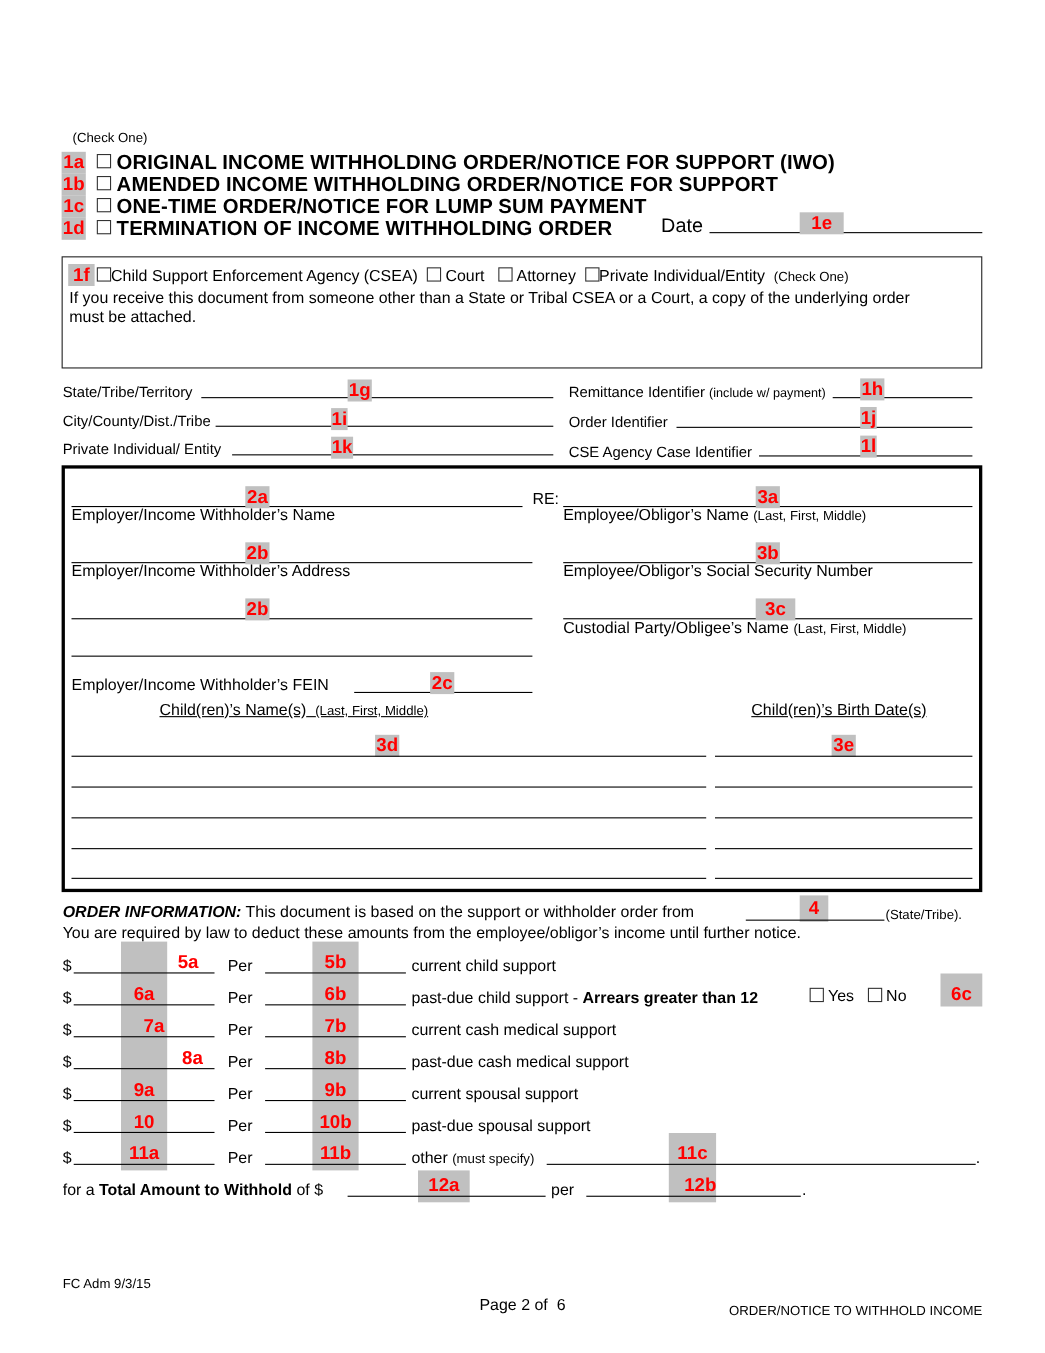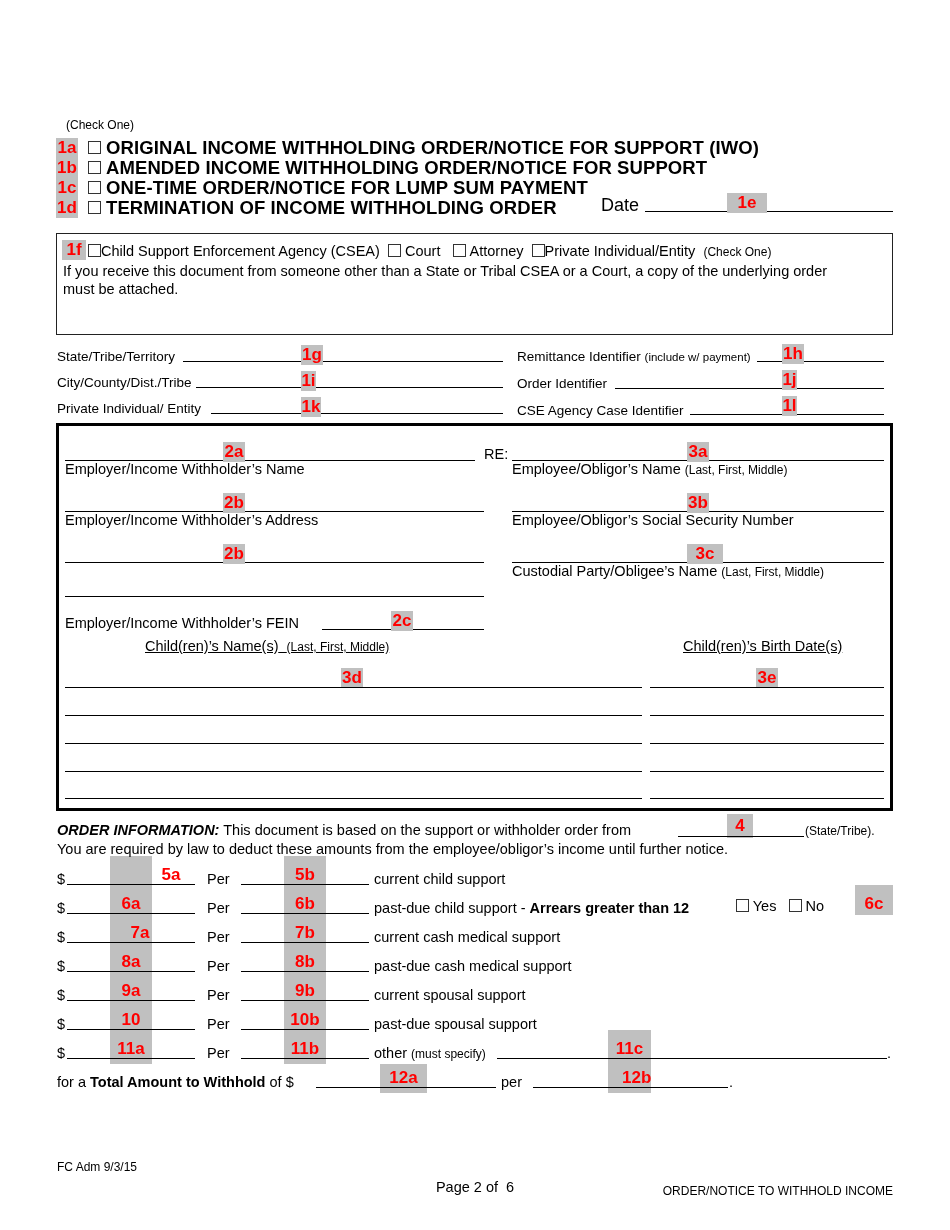--- a/index.html
+++ b/index.html
@@ -64,21 +64,21 @@
   &nbsp;<span class="cb"></span><span>Private Individual/Entity</span>
   &nbsp;<span class="small">(Check One)</span>
 </div>
 <div class="abs t14 nowrap" style="left:63px;top:262px;line-height:18px;">
   <div><span>If you receive this document from someone other than a State or Tribal CSEA or a Court, a copy of the underlying order</span></div>
   <div><span>must be attached.</span></div>
 </div>
 
 <div class="lbl" style="left:57px;top:349px;font-size:13.5px;">State/Tribe/Territory</div>
 <div class="line" style="left:183px;top:361px;width:320px;"></div>
-<div class="tag" style="left:301px;top:345px;width:22px;">1g</div>
+<div class="tag" style="left:316px;top:345px;width:22px;">1g</div>
 
 <div class="lbl" style="left:57px;top:375px;font-size:13.5px;">City/County/Dist./Tribe</div>
 <div class="line" style="left:196px;top:387px;width:307px;"></div>
 <div class="tag" style="left:301px;top:371px;width:15px;">1i</div>
 
 <div class="lbl" style="left:57px;top:401px;font-size:13.5px;">Private Individual/ Entity</div>
 <div class="line" style="left:211px;top:413px;width:292px;"></div>
 <div class="tag" style="left:301px;top:397px;width:20px;">1k</div>
 
 <div class="lbl" style="left:517px;top:349px;font-size:13.5px;"><span>Remittance Identifier</span> <span style="font-size:11.5px;">(include w/ payment)</span></div>
@@ -178,21 +178,21 @@
 <div class="abs t14" style="left:57px;top:929px;">$</div>
 <div class="line" style="left:67px;top:942px;width:128px;"></div>
 <div class="tagtxt" style="left:110px;top:923px;width:60px;">7a</div>
 <div class="abs t14" style="left:207px;top:929px;">Per</div>
 <div class="line" style="left:241px;top:942px;width:128px;"></div>
 <div class="tagtxt" style="left:284px;top:923px;width:42px;">7b</div>
 <div class="abs t14 nowrap" style="left:374px;top:929px;">current cash medical support</div>
 
 <div class="abs t14" style="left:57px;top:958px;">$</div>
 <div class="line" style="left:67px;top:971px;width:128px;"></div>
-<div class="tagtxt" style="left:110px;top:952px;width:42px;">8a</div>
+<div class="tagtxt" style="left:110px;top:952px;width:42px;padding-left:44px;">8a</div>
 <div class="abs t14" style="left:207px;top:958px;">Per</div>
 <div class="line" style="left:241px;top:971px;width:128px;"></div>
 <div class="tagtxt" style="left:284px;top:952px;width:42px;">8b</div>
 <div class="abs t14 nowrap" style="left:374px;top:958px;">past-due cash medical support</div>
 
 <div class="abs t14" style="left:57px;top:987px;">$</div>
 <div class="line" style="left:67px;top:1000px;width:128px;"></div>
 <div class="tagtxt" style="left:110px;top:981px;width:42px;">9a</div>
 <div class="abs t14" style="left:207px;top:987px;">Per</div>
 <div class="line" style="left:241px;top:1000px;width:128px;"></div>

